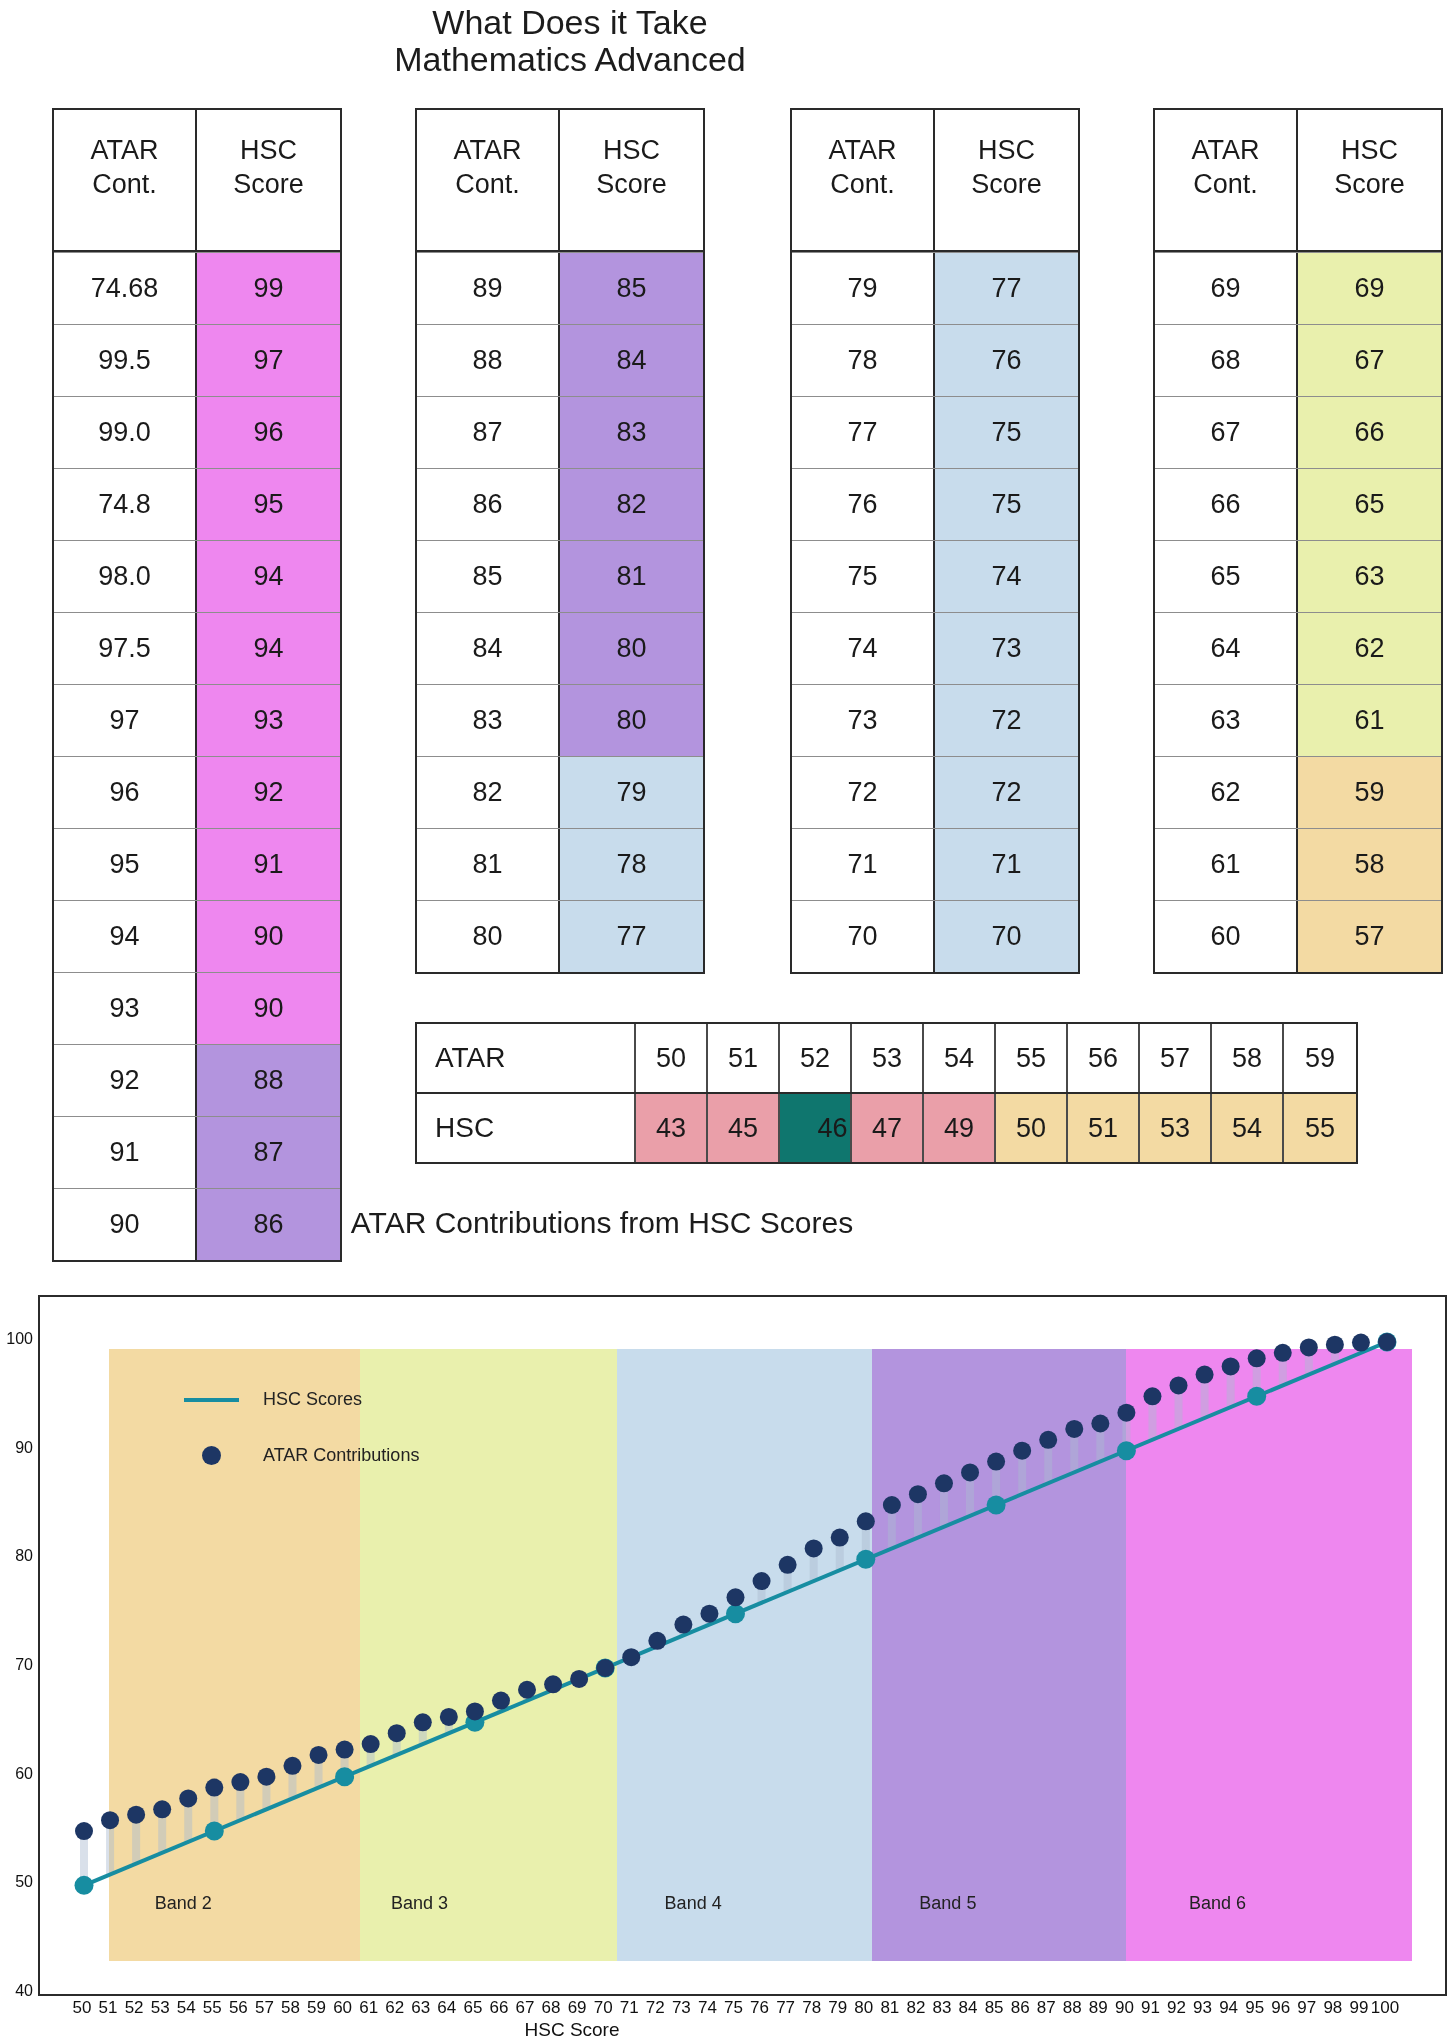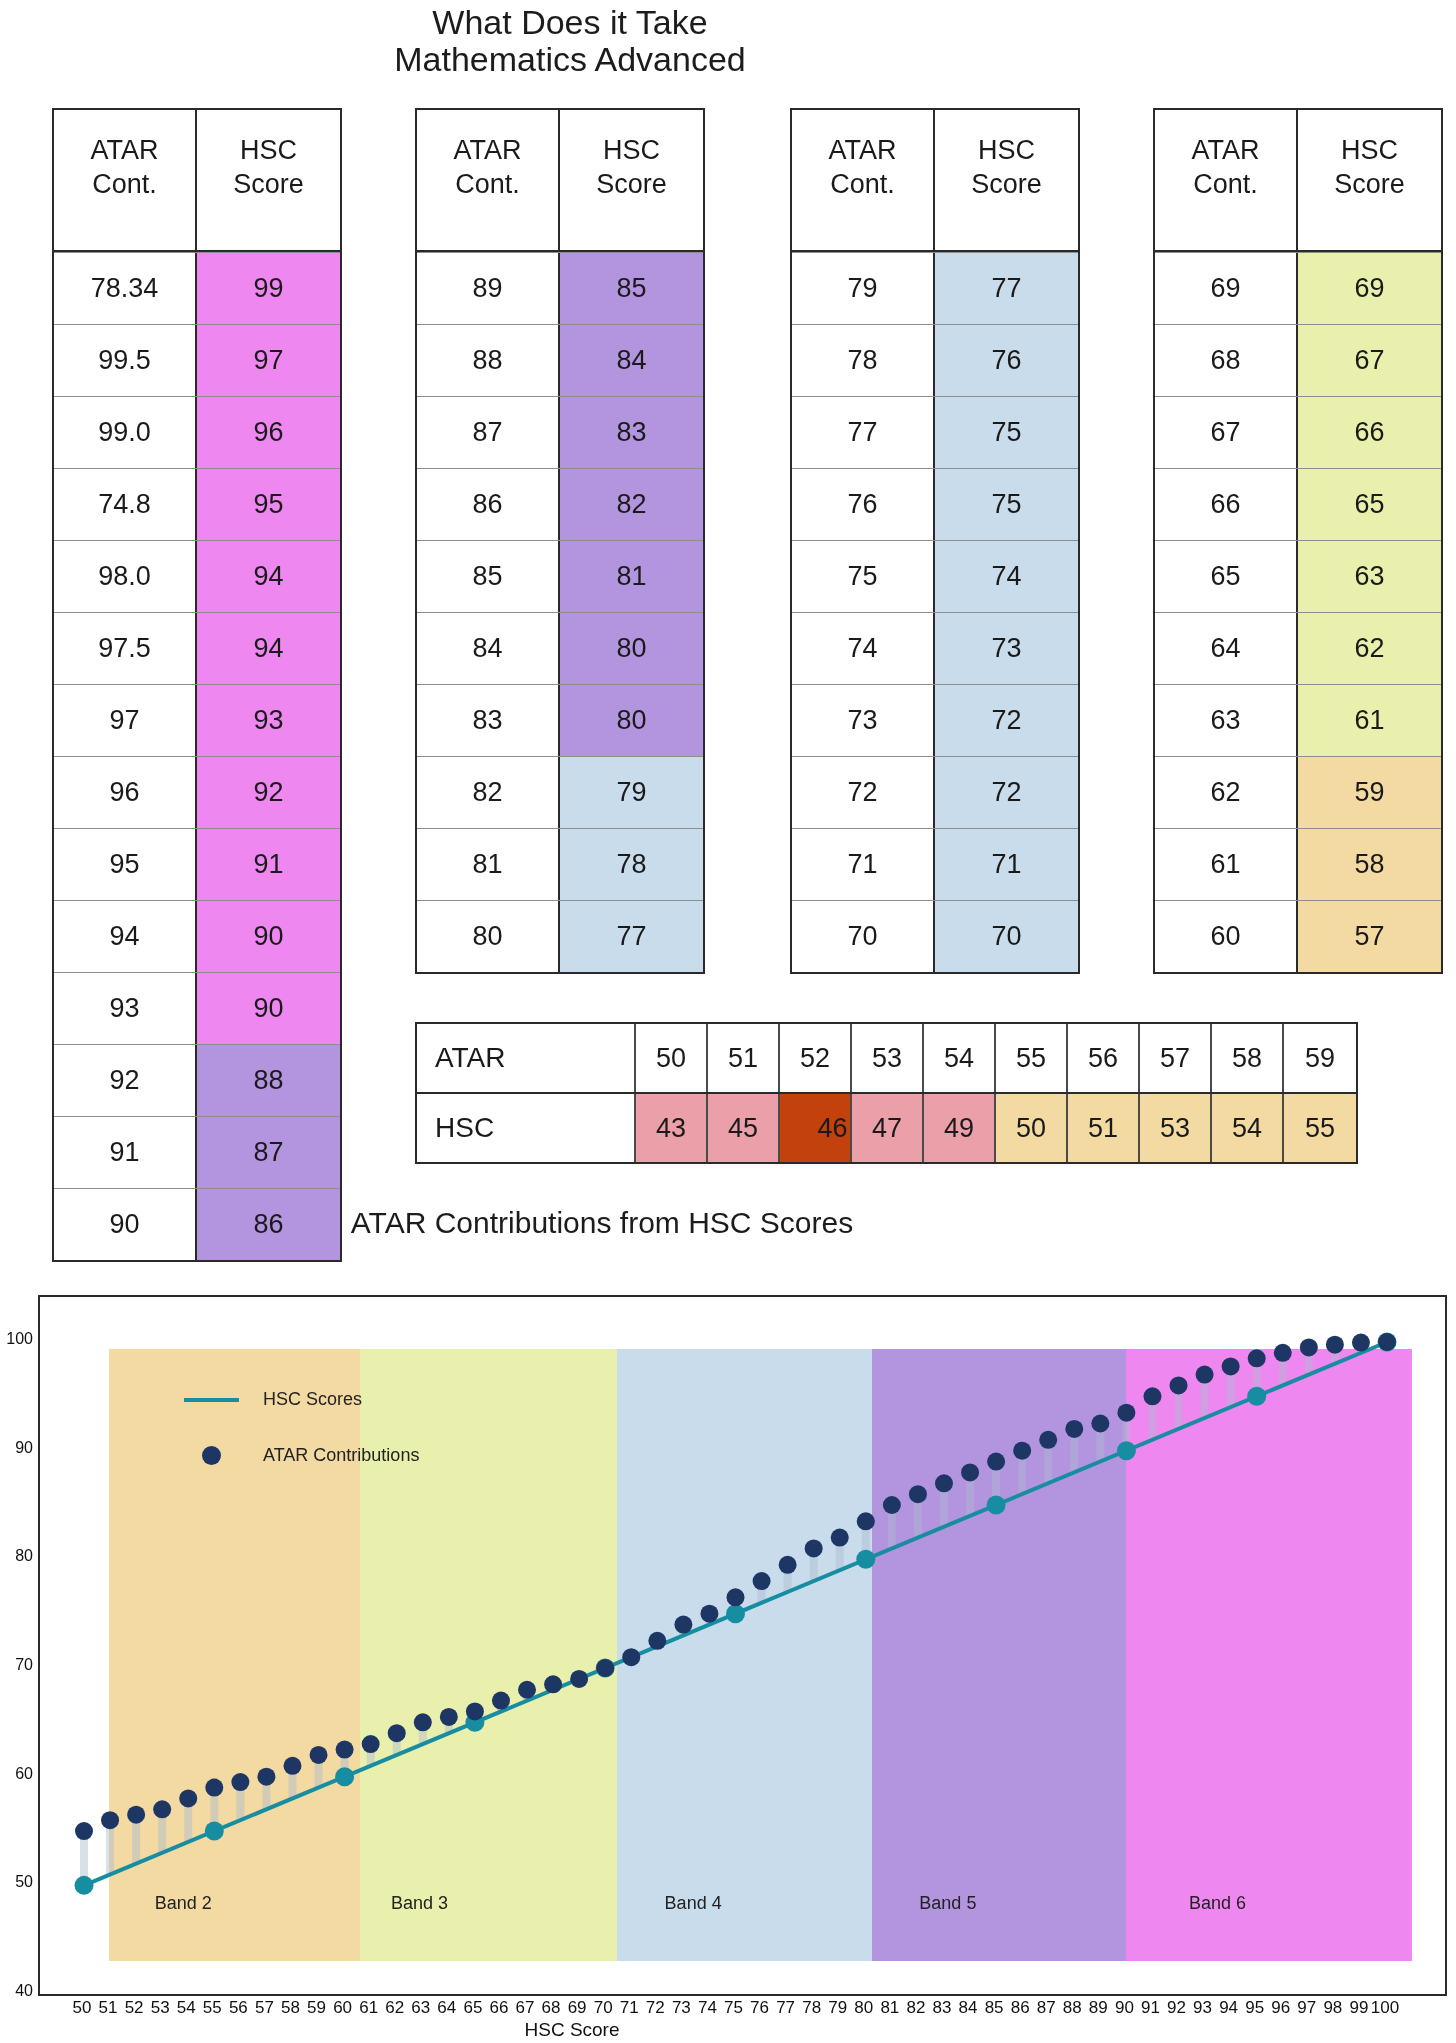--- a/index.html
+++ b/index.html
@@ -56,21 +56,21 @@
           <div class="vt-hcell">
             <div>ATAR</div>
             <div>Cont.</div>
           </div>
           <div class="vt-hcell">
             <div>HSC</div>
             <div>Score</div>
           </div>
         </div>
         <div class="vt-row">
-          <div class="vt-cell">78.34</div>
+          <div class="vt-cell">74.68</div>
           <div class="vt-cell" style="background: rgb(238, 135, 239);">99</div>
         </div>
         <div class="vt-row">
           <div class="vt-cell">99.5</div>
           <div class="vt-cell" style="background: rgb(238, 135, 239);">97</div>
         </div>
         <div class="vt-row">
           <div class="vt-cell">99.0</div>
           <div class="vt-cell" style="background: rgb(238, 135, 239);">96</div>
         </div>
@@ -288,21 +288,21 @@
         <div class="ct-cell">55</div>
         <div class="ct-cell">56</div>
         <div class="ct-cell">57</div>
         <div class="ct-cell">58</div>
         <div class="ct-cell">59</div>
       </div>
       <div class="ct-row">
         <div class="ct-label">HSC</div>
         <div class="ct-cell" style="background: rgb(234, 159, 169);">43</div>
         <div class="ct-cell" style="background: rgb(234, 159, 169);">45</div>
-        <div class="ct-cell" style="background: #c2410c; padding-left: 35px;">46</div>
+        <div class="ct-cell" style="background: #0f766e; padding-left: 35px;">46</div>
         <div class="ct-cell" style="background: rgb(234, 159, 169);">47</div>
         <div class="ct-cell" style="background: rgb(234, 159, 169);">49</div>
         <div class="ct-cell" style="background: rgb(243, 218, 163);">50</div>
         <div class="ct-cell" style="background: rgb(243, 218, 163);">51</div>
         <div class="ct-cell" style="background: rgb(243, 218, 163);">53</div>
         <div class="ct-cell" style="background: rgb(243, 218, 163);">54</div>
         <div class="ct-cell" style="background: rgb(243, 218, 163);">55</div>
       </div>
     </div>
 

